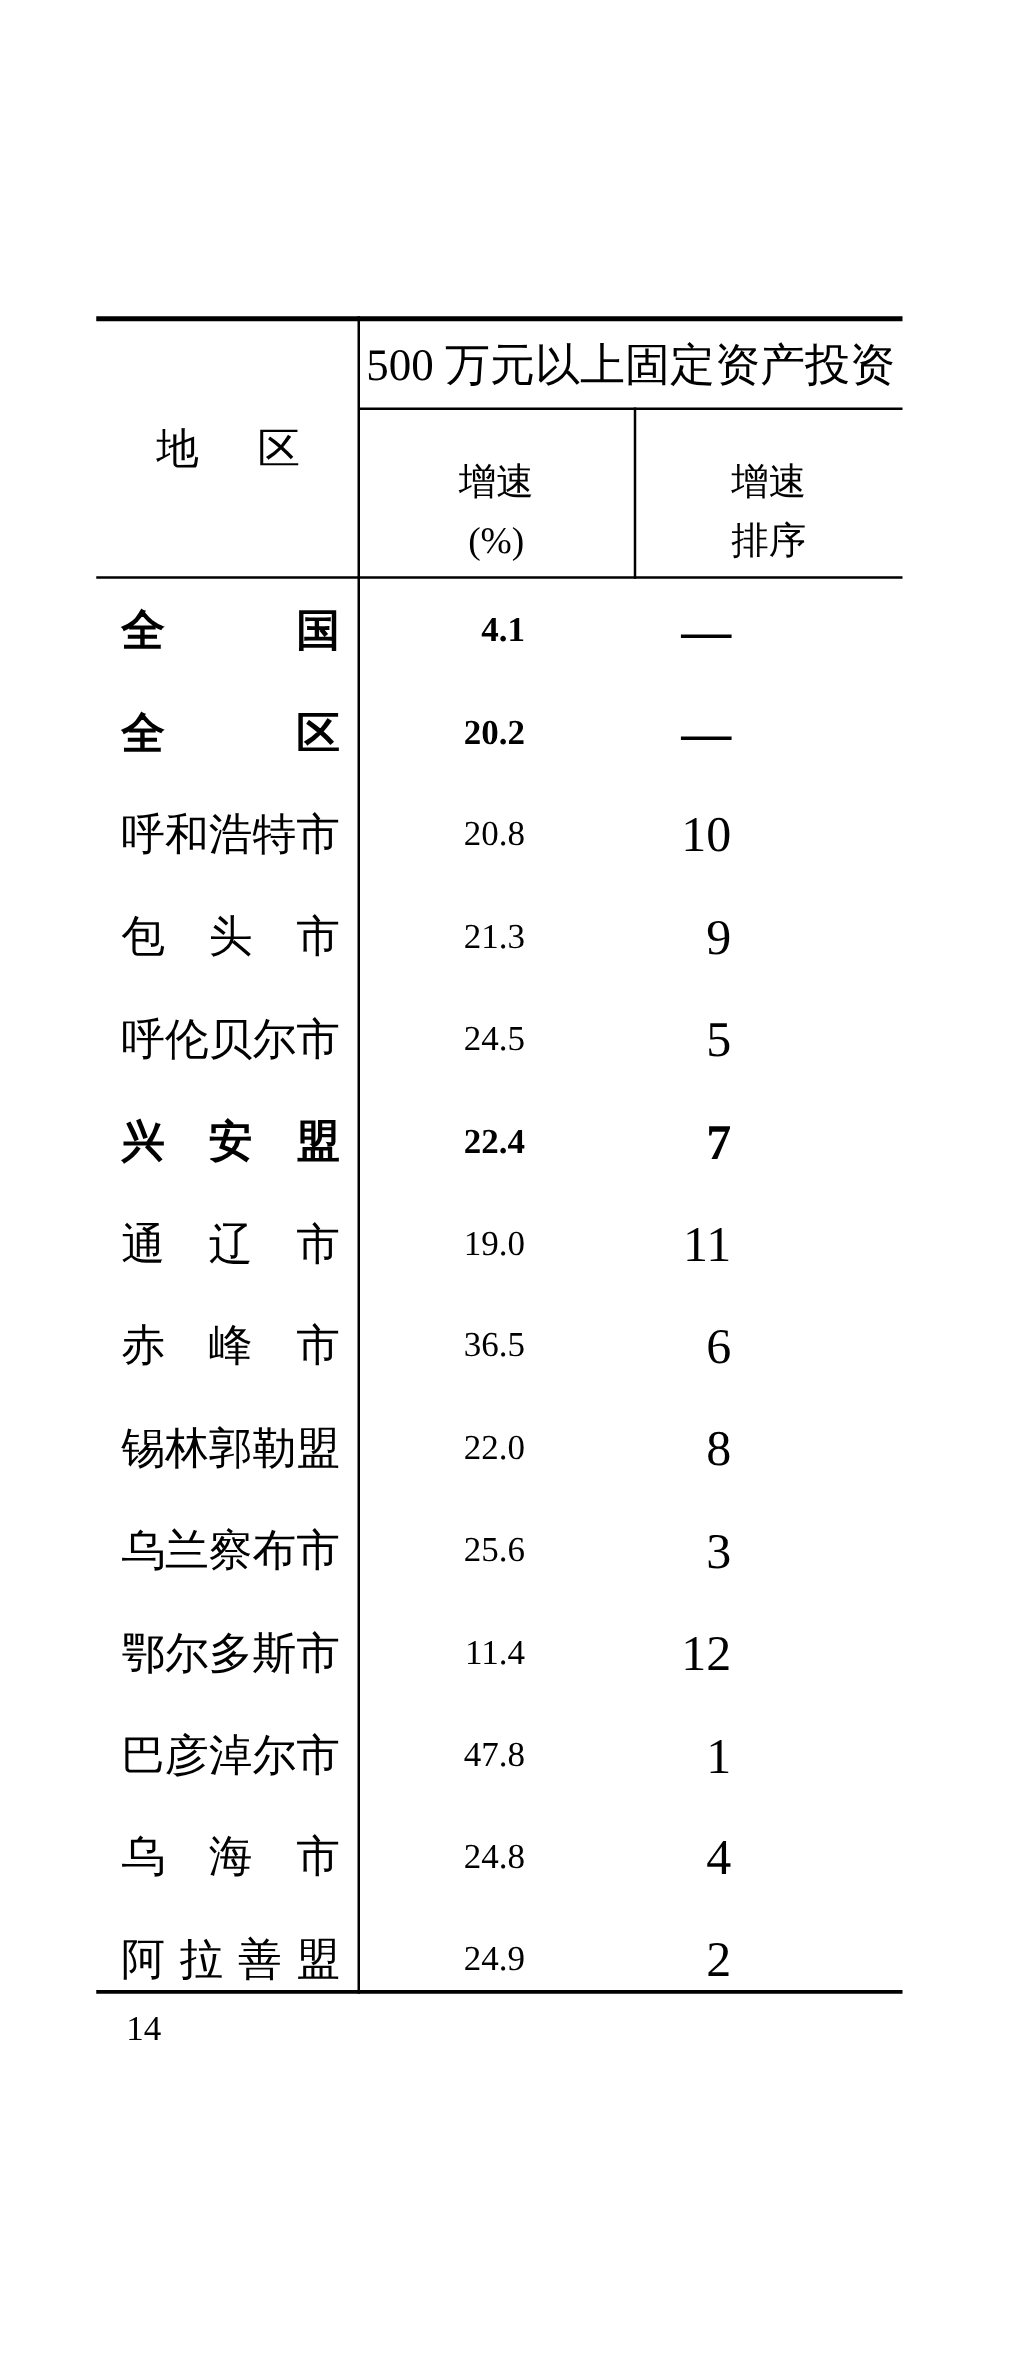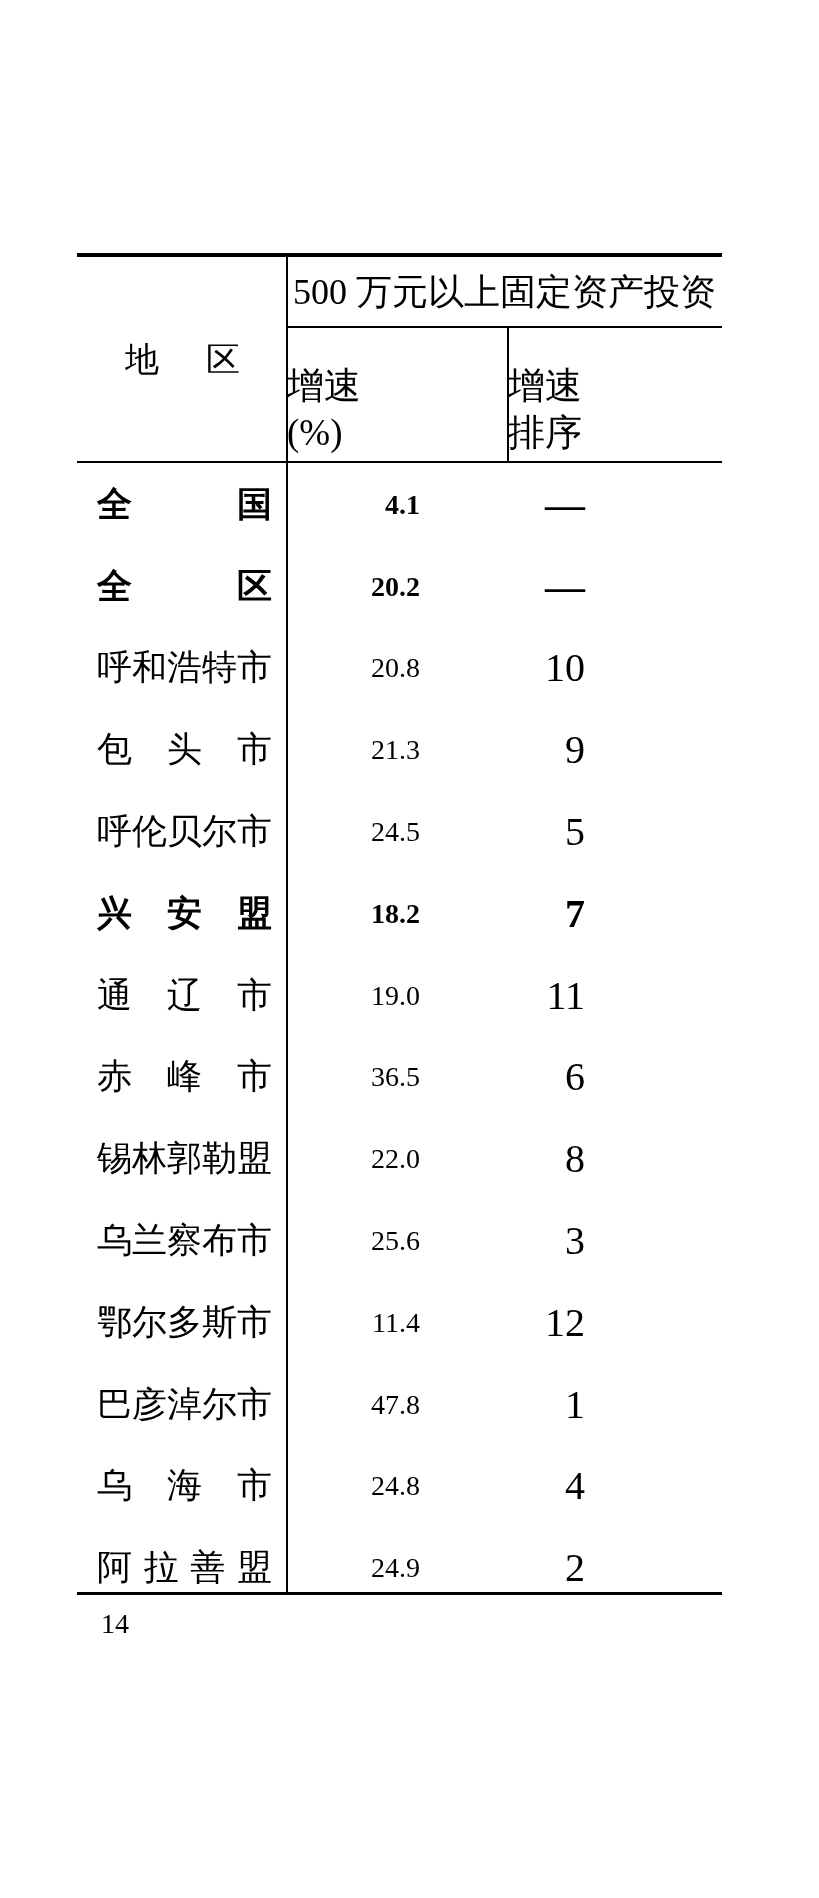--- a/index.html
+++ b/index.html
@@ -44,22 +44,22 @@
     top: 343px;
     width: 115px;
     display: flex;
     justify-content: space-between;
     font-size: 34px;
     line-height: 34px;
   }
   .sub-header {
     position: absolute;
     top: 362px;
-    text-align: left;
-    font-size: 37px;
+    text-align: center;
+    font-size: 30px;
     line-height: 47px;
   }
   .sub-header.growth { left: 287px; width: 220px; }
   .sub-header.rank   { left: 508px; width: 214px; }
 
   .table-body {
     position: absolute;
     left: 77px;
     top: 464px;
     width: 645px;
@@ -178,21 +178,21 @@
         </div>
         <div class="growth-value">24.5</div>
         <div class="rank-value">5</div>
       </div>
       <div class="data-row bold">
         <div class="region-name">
           <span>兴</span>
           <span>安</span>
           <span>盟</span>
         </div>
-        <div class="growth-value">18.2</div>
+        <div class="growth-value">22.4</div>
         <div class="rank-value">7</div>
       </div>
       <div class="data-row">
         <div class="region-name">
           <span>通</span>
           <span>辽</span>
           <span>市</span>
         </div>
         <div class="growth-value">19.0</div>
         <div class="rank-value">11</div>

